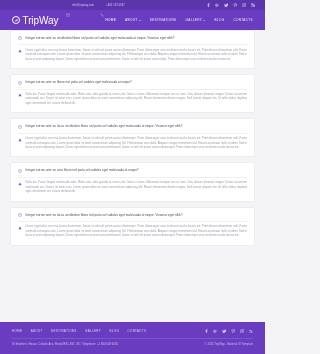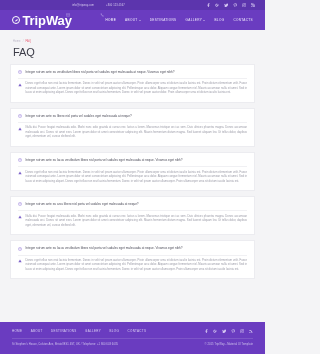--- a/index.html
+++ b/index.html
@@ -38,21 +38,21 @@
   .brand { display: flex; align-items: center; gap: 2.5px; }
   .brand-mark {
     width: 8px; height: 8px; border-radius: 50%;
     border: .8px solid #ffffff;
     display: flex; align-items: center; justify-content: center;
   }
   .brand-mark i {
     width: 2.6px; height: .8px; background: #fff; display: block;
     transform: rotate(-38deg); border-radius: 1px;
   }
-  .brand-text { font-size: 13px; color: #fff; font-weight: bold; letter-spacing: -.1px; }
+  .brand-text { font-size: 10px; color: #fff; font-weight: normal; letter-spacing: -.1px; }
   .nav-items { margin-left: auto; display: flex; align-items: center; gap: 9px; }
   .nav-link { font-size: 3.1px; color: #efe9fb; letter-spacing: .35px; white-space: nowrap; display: flex; align-items: center; gap: 1.2px; }
   .nav-link.active { color: #ffffff; }
   .caret { width: 0; height: 0; border-left: 1.1px solid transparent; border-right: 1.1px solid transparent; border-top: 1.3px solid #cfc0ec; display: block; }
 
   
   .pagehead { padding: 10px 13px 6px 13px; flex: 0 0 auto; }
   .crumbs { display: flex; align-items: center; gap: 2px; margin-bottom: 2.5px; }
   .crumb { font-size: 2.6px; color: #b9b3c4; letter-spacing: .2px; }
   .crumb.here { color: #e8556d; }
@@ -174,28 +174,20 @@
       </a>
       <a class="nav-link">
         <span>BLOG</span>
       </a>
       <a class="nav-link">
         <span>CONTACTS</span>
       </a>
     </div>
   </div>
 
-  <div class="pagehead">
-    <div class="crumbs">
-      <span class="crumb">Home</span>
-      <span class="crumb-sep">/</span>
-      <span class="crumb here">FAQ</span>
-    </div>
-    <h1 class="page-title">FAQ</h1>
-  </div>
 
   <div class="faq-wrap">
 
     <div class="faq-card">
       <div class="qa-row">
         <span class="qa-badge">
           <svg viewBox="0 0 16 16">
               <circle cx="8" cy="8" r="6.6" fill="none" stroke="#8b6fd6" stroke-width="1.5"></circle>
               <path d="M6.3 6.2c0-1 .8-1.7 1.8-1.7s1.7.7 1.7 1.6c0 1.3-1.6 1.4-1.6 2.7" fill="none" stroke="#8b6fd6" stroke-width="1.4" stroke-linecap="round"></path>
               <circle cx="8.1" cy="11.3" r=".95" fill="#8b6fd6"></circle>

